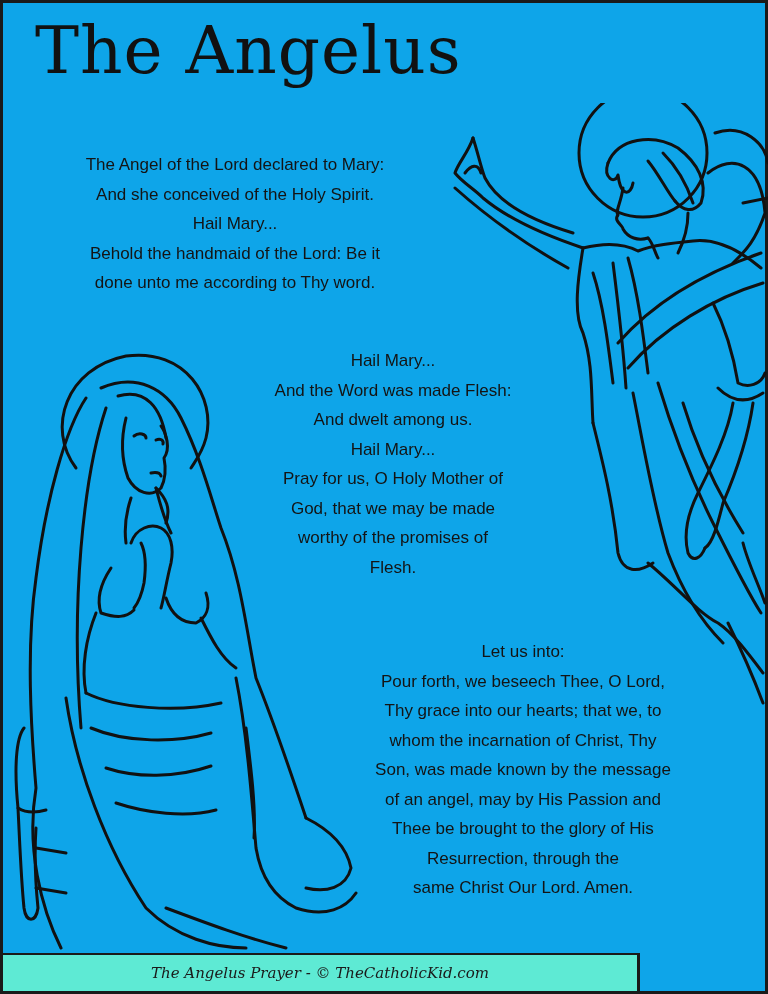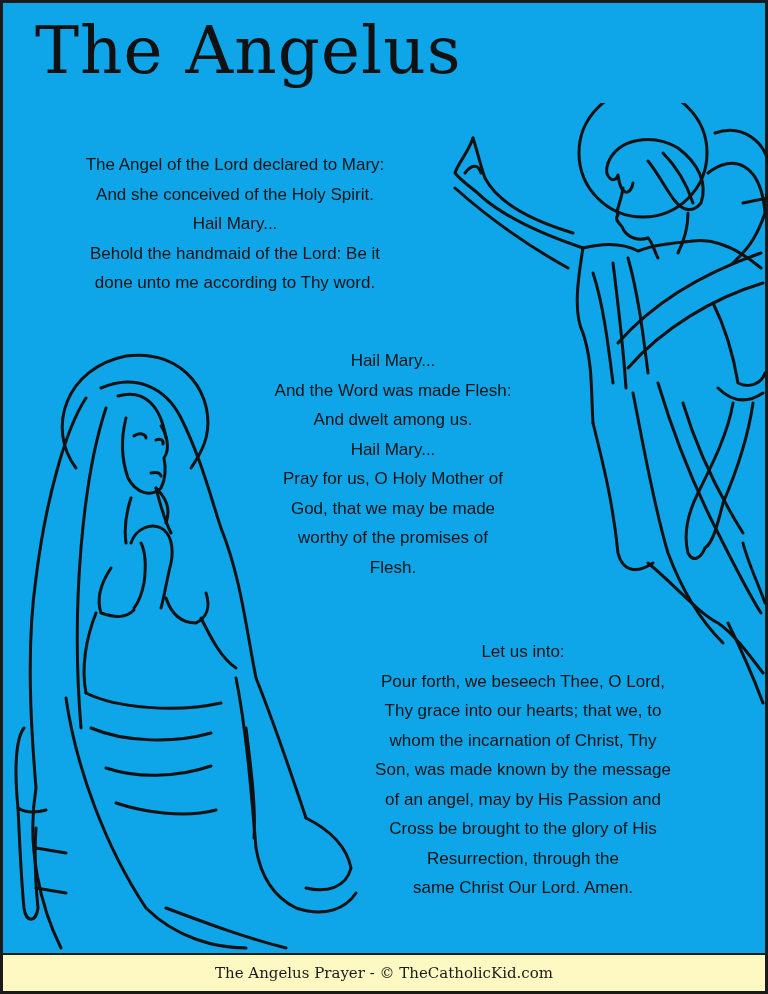--- a/index.html
+++ b/index.html
@@ -18,25 +18,25 @@
       font-family: "Liberation Sans", sans-serif; font-size: 17px;
       line-height: 29.5px; color: #141414;
     }
     .block div { white-space: nowrap; }
     .block1 { left: 12px; width: 440px; top: 147px; }
     .block2 { left: 225px; width: 330px; top: 343px; }
     .block3 { left: 300px; width: 440px; top: 634px; }
     .art { position: absolute; }
     .art svg { display: block; }
     .footer {
-      position: absolute; left: 0; top: 953px; width: 768px; height: 41px;
-      box-sizing: border-box; background: #fef9c3;
+      position: absolute; left: 0; top: 953px; width: 640px; height: 41px;
+      box-sizing: border-box; background: #5eead4;
       border: 3px solid #1a1a1a; border-top: 2px solid #1a1a1a;
       text-align: center;
-      font-family: "DejaVu Serif", serif; font-size: 15px; line-height: 36px; color: #1a1a1a;
+      font-family: "DejaVu Serif", serif; font-size: 15px; line-height: 36px; color: #1a1a1a; font-style: italic;
     }
   </style>
 </head>
 <body>
 
 <div class="sheet">
 
   <div class="title">The Angelus</div>
 
   <div class="art" style="left:440px; top:100px;">
@@ -150,19 +150,19 @@
     <div>Flesh.</div>
   </div>
 
   <div class="block block3">
     <div>Let us into:</div>
     <div>Pour forth, we beseech Thee, O Lord,</div>
     <div>Thy grace into our hearts; that we, to</div>
     <div>whom the incarnation of Christ, Thy</div>
     <div>Son, was made known by the message</div>
     <div>of an angel, may by His Passion and</div>
-    <div>Cross be brought to the glory of His</div>
+    <div>Thee be brought to the glory of His</div>
     <div>Resurrection, through the</div>
     <div>same Christ Our Lord. Amen.</div>
   </div>
 </div>
 
 <div class="footer">The Angelus Prayer - © TheCatholicKid.com</div>
 
 </body></html>

